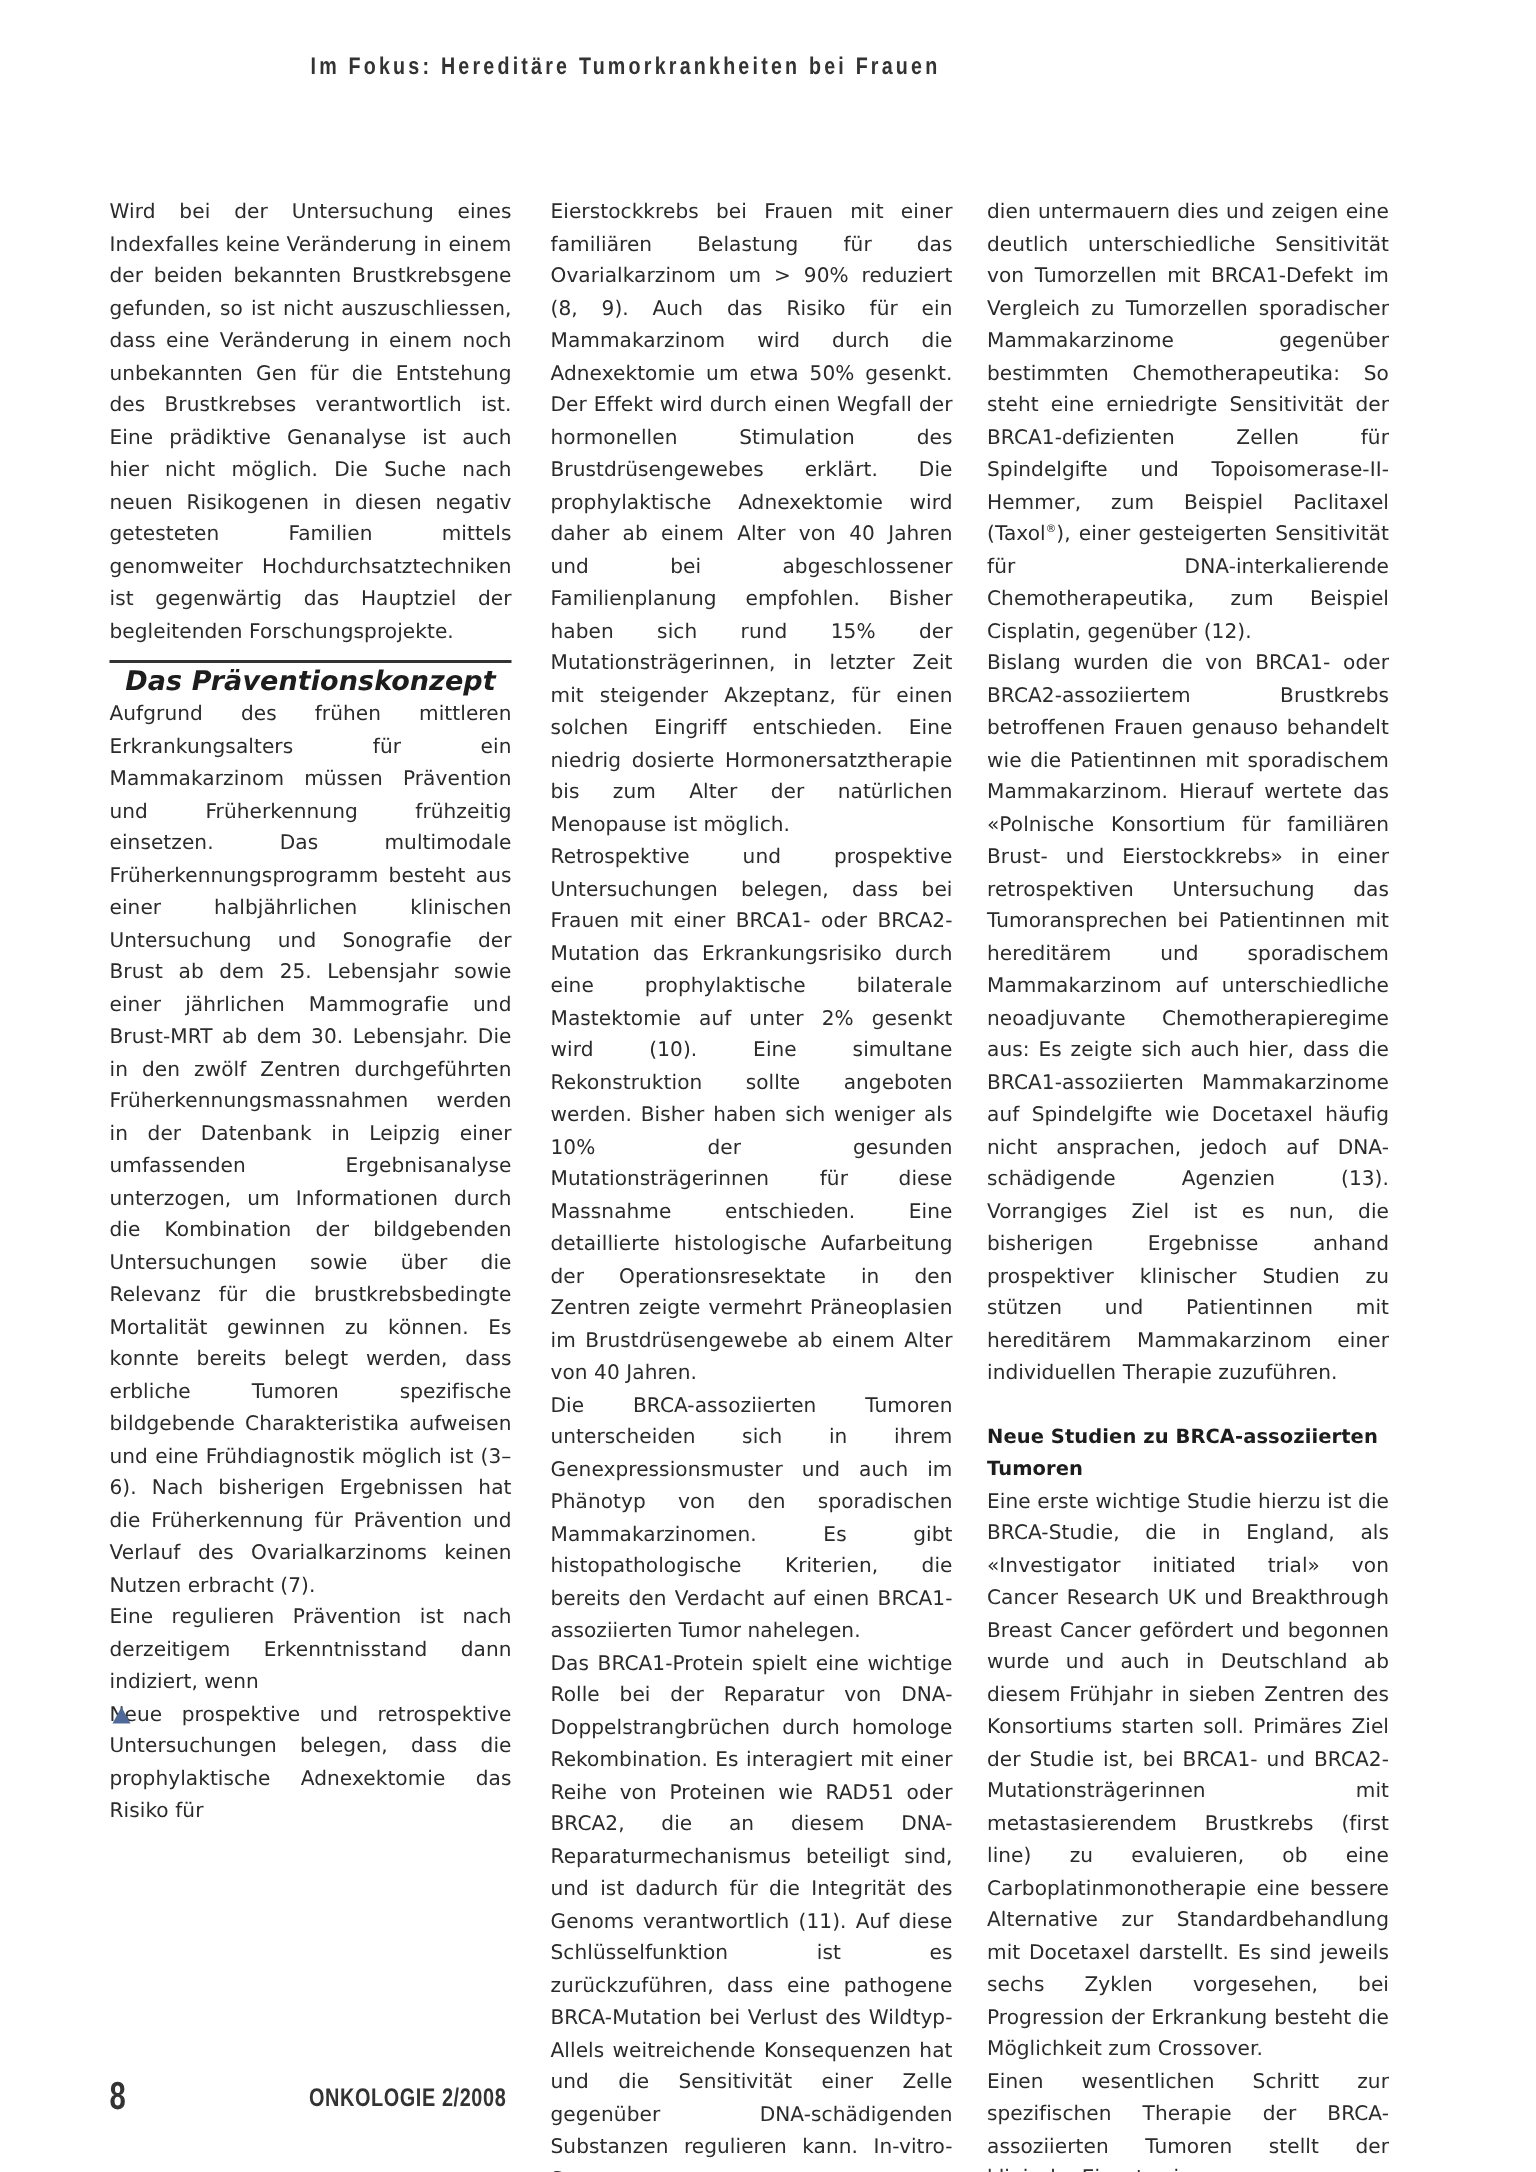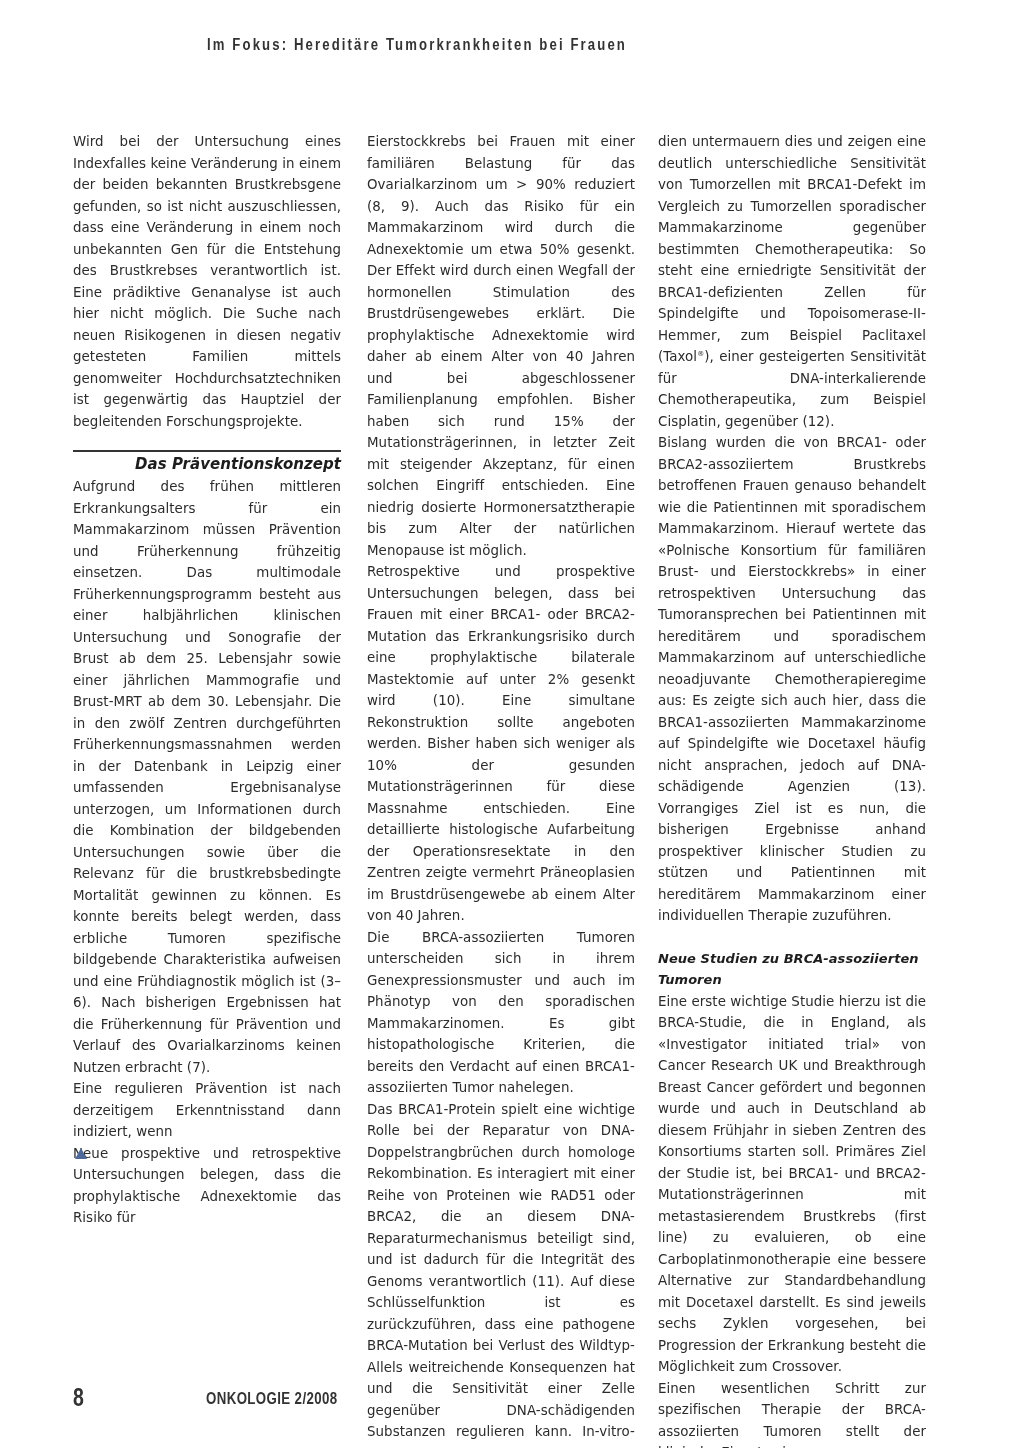--- a/index.html
+++ b/index.html
@@ -19,27 +19,27 @@
     position: absolute; top: 131px; width: 268px;
     font-size: 13.4px; line-height: 21.5px; text-align: justify;
     letter-spacing: 0.05px;
   }
   .col p { margin: 0; }
   #col1 { left: 73px; }
   #col2 { left: 367px; }
   #col3 { left: 658px; }
   .section-heading {
     border-top: 2px solid #333;
-    margin-top: 18px; padding-top: 1px;
-    text-align: right; font-style: italic; font-weight: bold;
-    font-size: 15px; line-height: 23px; color: #1d1d1d;
+    margin-top: 8px; padding-top: 1px;
+    text-align: center; font-style: italic; font-weight: bold;
+    font-size: 18px; line-height: 23px; color: #1d1d1d;
   }
   .sub-heading {
     font-weight: bold; font-size: 13px; line-height: 21.5px; margin-top: 21px;
-    text-align: left; color: #1d1d1d; font-style: italic;
+    text-align: left; color: #1d1d1d;
   }
   ul.bullets { list-style: none; margin: 0; padding: 0; }
   ul.bullets li { position: relative; padding-left: 25px; }
   .tri {
     position: absolute; left: 2px; top: 5px; width: 0; height: 0;
     border-left: 6px solid transparent; border-right: 6px solid transparent;
     border-bottom: 11px solid #4f6a9a;
   }
   sup { font-size: 7px; line-height: 0; }
   .footer-page {

